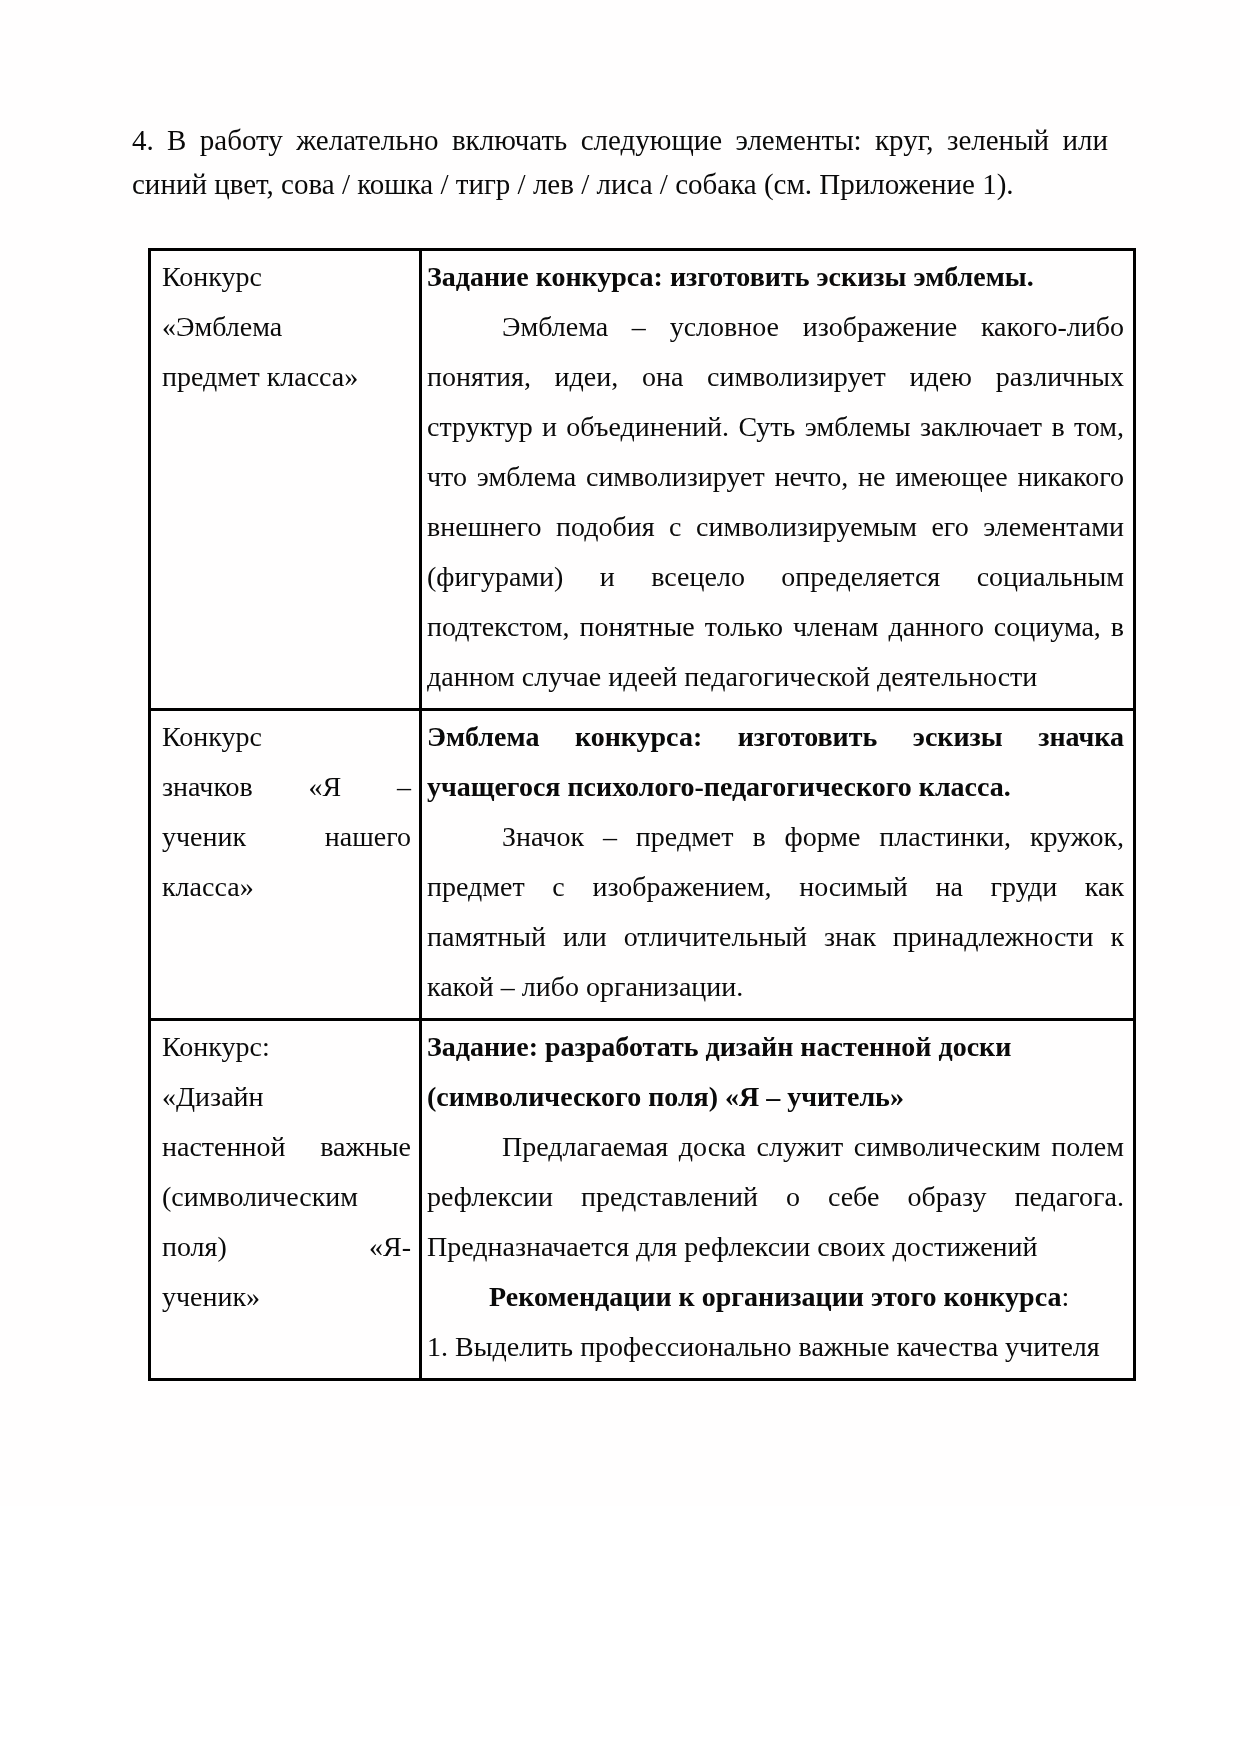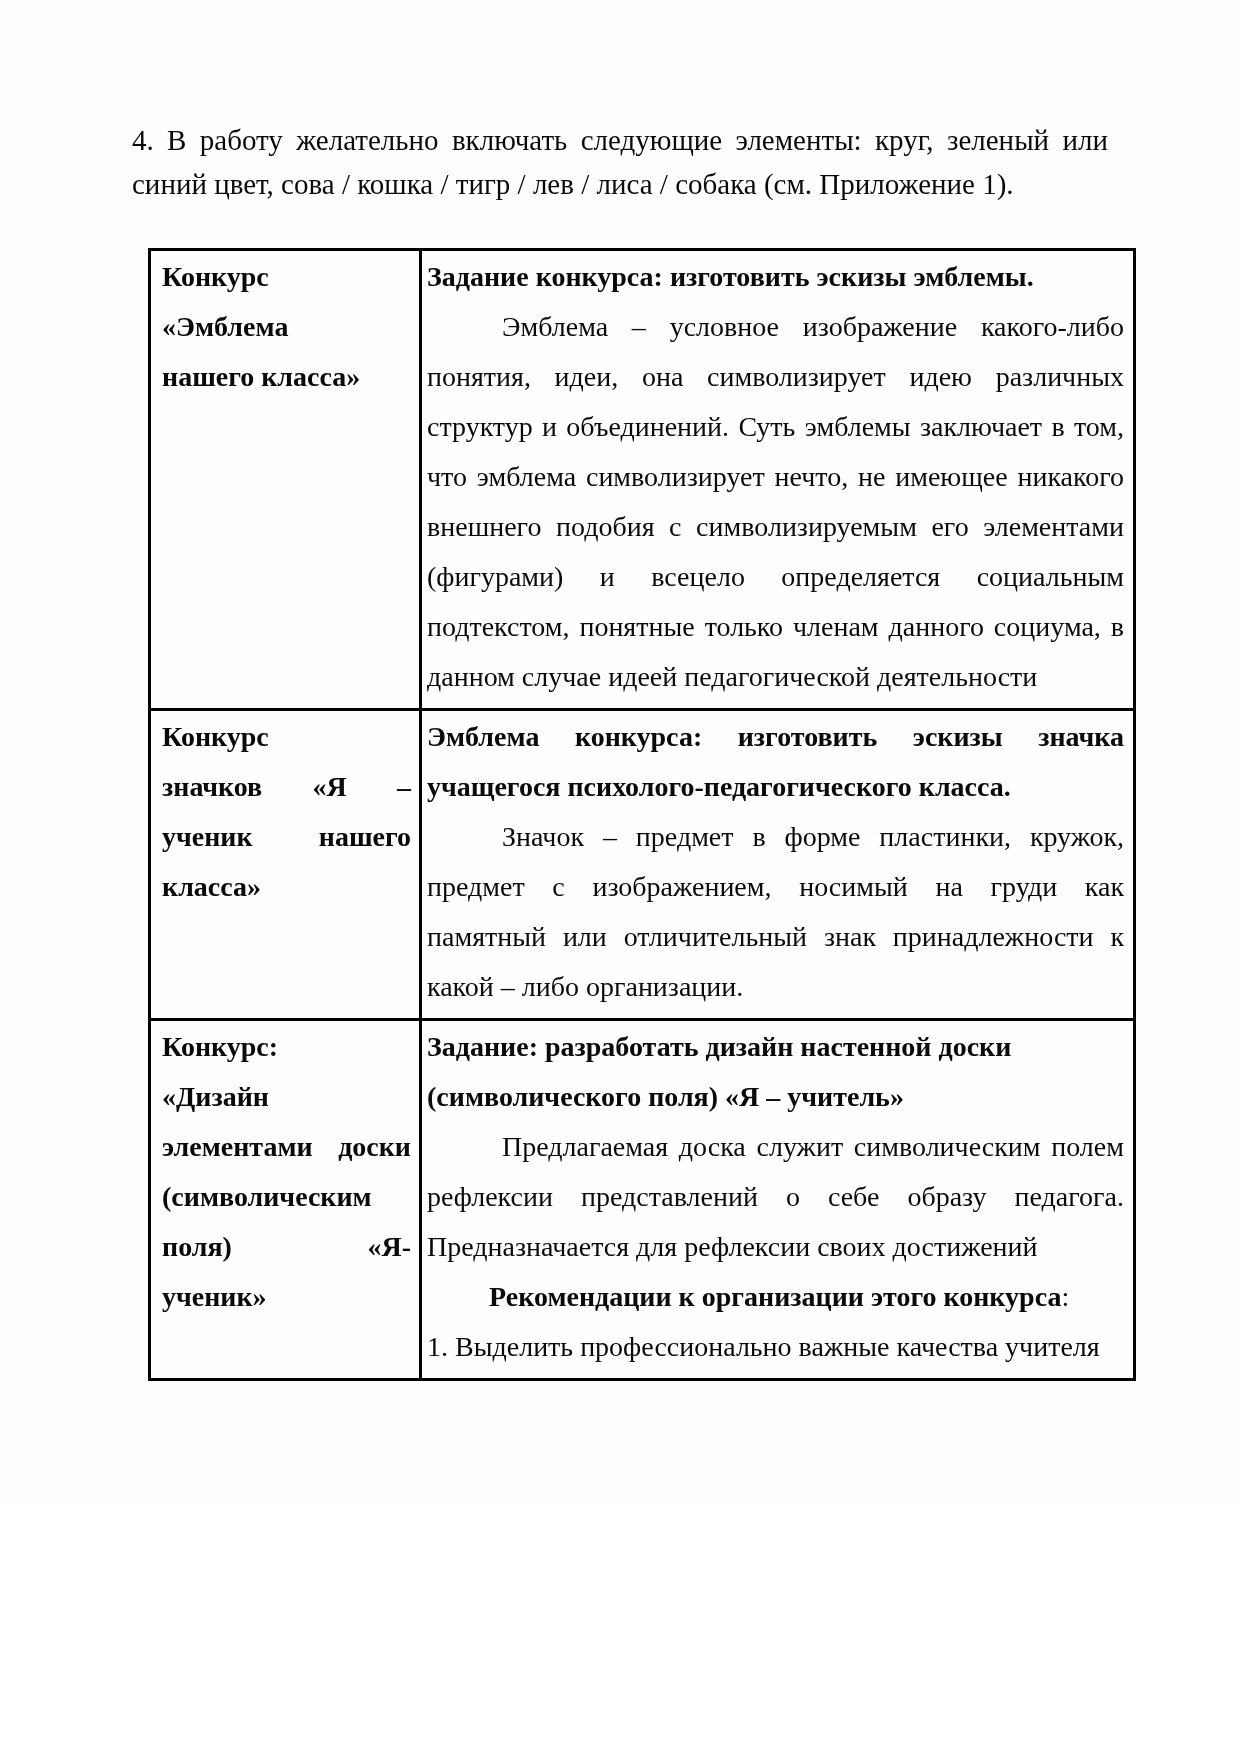--- a/index.html
+++ b/index.html
@@ -34,21 +34,21 @@
     table-layout: fixed;
   }
   table.doc-table td {
     border: 3px solid #000;
     vertical-align: top;
     font-size: 28px;
     line-height: 50px;
   }
   td.col-contest {
     width: 249px;
-    font-weight: bold;
+    font-weight: normal;
     padding: 1px 8px 0 11px;
   }
   td.col-task {
     width: 697px;
     padding: 1px 9px 6px 5px;
     margin-left: 22px;
   }
   .cline { text-align: left; }
   .cline.jl { text-align: justify; text-align-last: justify; }
   p { margin: 0; padding: 0; }
@@ -88,21 +88,21 @@
 <div class="page">
 
   <div class="intro">4. В работу желательно включать следующие элементы: круг, зеленый или синий цвет, сова / кошка / тигр / лев / лиса / собака (см. Приложение 1).</div>
 
   <table class="doc-table">
     <tbody>
       <tr>
         <td class="col-contest">
           <div class="cline">Конкурс</div>
           <div class="cline">«Эмблема</div>
-          <div class="cline">нашего класса»</div>
+          <div class="cline">предмет класса»</div>
         </td>
         <td class="col-task">
           <p class="task-left">Задание конкурса: изготовить эскизы эмблемы.</p>
           <p class="desc">Эмблема – условное изображение какого-либо понятия, идеи, она символизирует идею различных структур и объединений. Суть эмблемы заключает в том, что эмблема символизирует нечто, не имеющее никакого внешнего подобия с символизируемым его элементами (фигурами) и всецело определяется социальным подтекстом, понятные только членам данного социума, в данном случае идеей педагогической деятельности</p>
         </td>
       </tr>
 
       <tr>
         <td class="col-contest">
           <div class="cline">Конкурс</div>
@@ -113,21 +113,21 @@
         <td class="col-task">
           <p class="task">Эмблема конкурса: изготовить эскизы значка учащегося психолого-педагогического класса.</p>
           <p class="desc">Значок – предмет в форме пластинки, кружок, предмет с изображением, носимый на груди как памятный или отличительный знак принадлежности к какой – либо организации.</p>
         </td>
       </tr>
 
       <tr>
         <td class="col-contest">
           <div class="cline">Конкурс:</div>
           <div class="cline">«Дизайн</div>
-          <div class="cline jl">элементами доски</div>
+          <div class="cline jl">настенной важные</div>
           <div class="cline">(символическим</div>
           <div class="cline jl">поля) «Я-</div>
           <div class="cline">ученик»</div>
         </td>
         <td class="col-task">
           <p class="task-left">Задание: разработать дизайн настенной доски (символического поля) «Я – учитель»</p>
           <p class="desc">Предлагаемая доска служит символическим полем рефлексии представлений о себе образу педагога. Предназначается для рефлексии своих достижений</p>
           <p class="rec"><span class="rec-b">Рекомендации к организации этого конкурса</span><span>:</span></p>
           <p class="item">1. Выделить профессионально важные качества учителя</p>
         </td>

